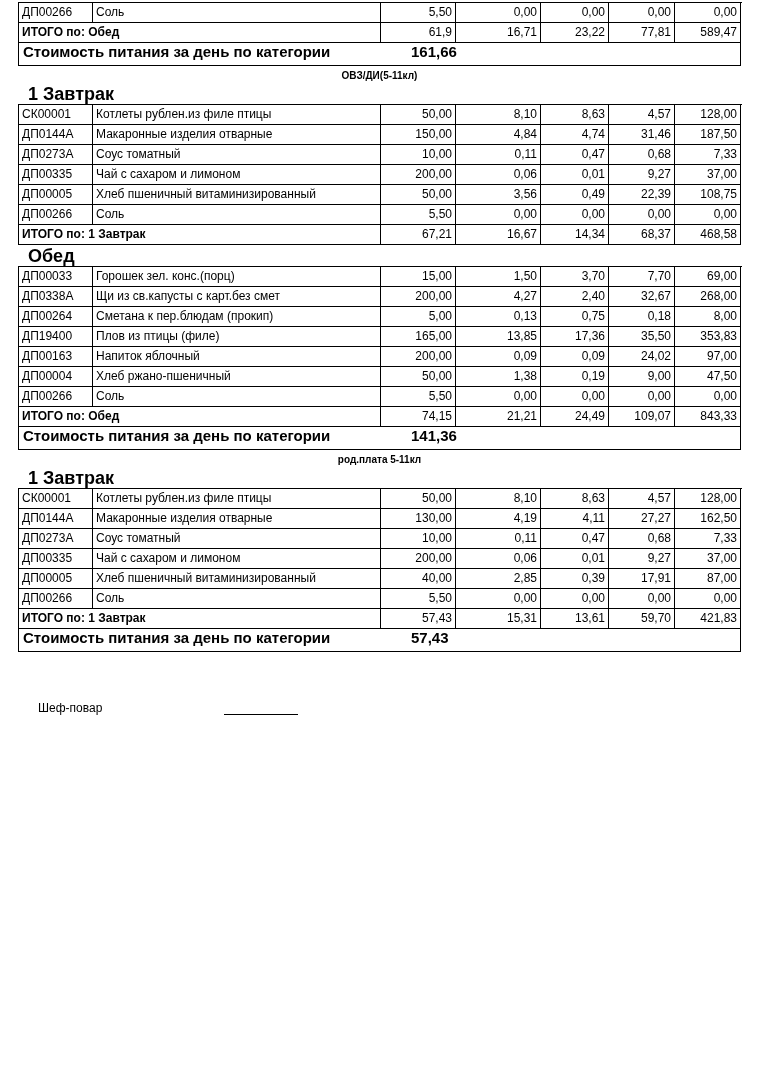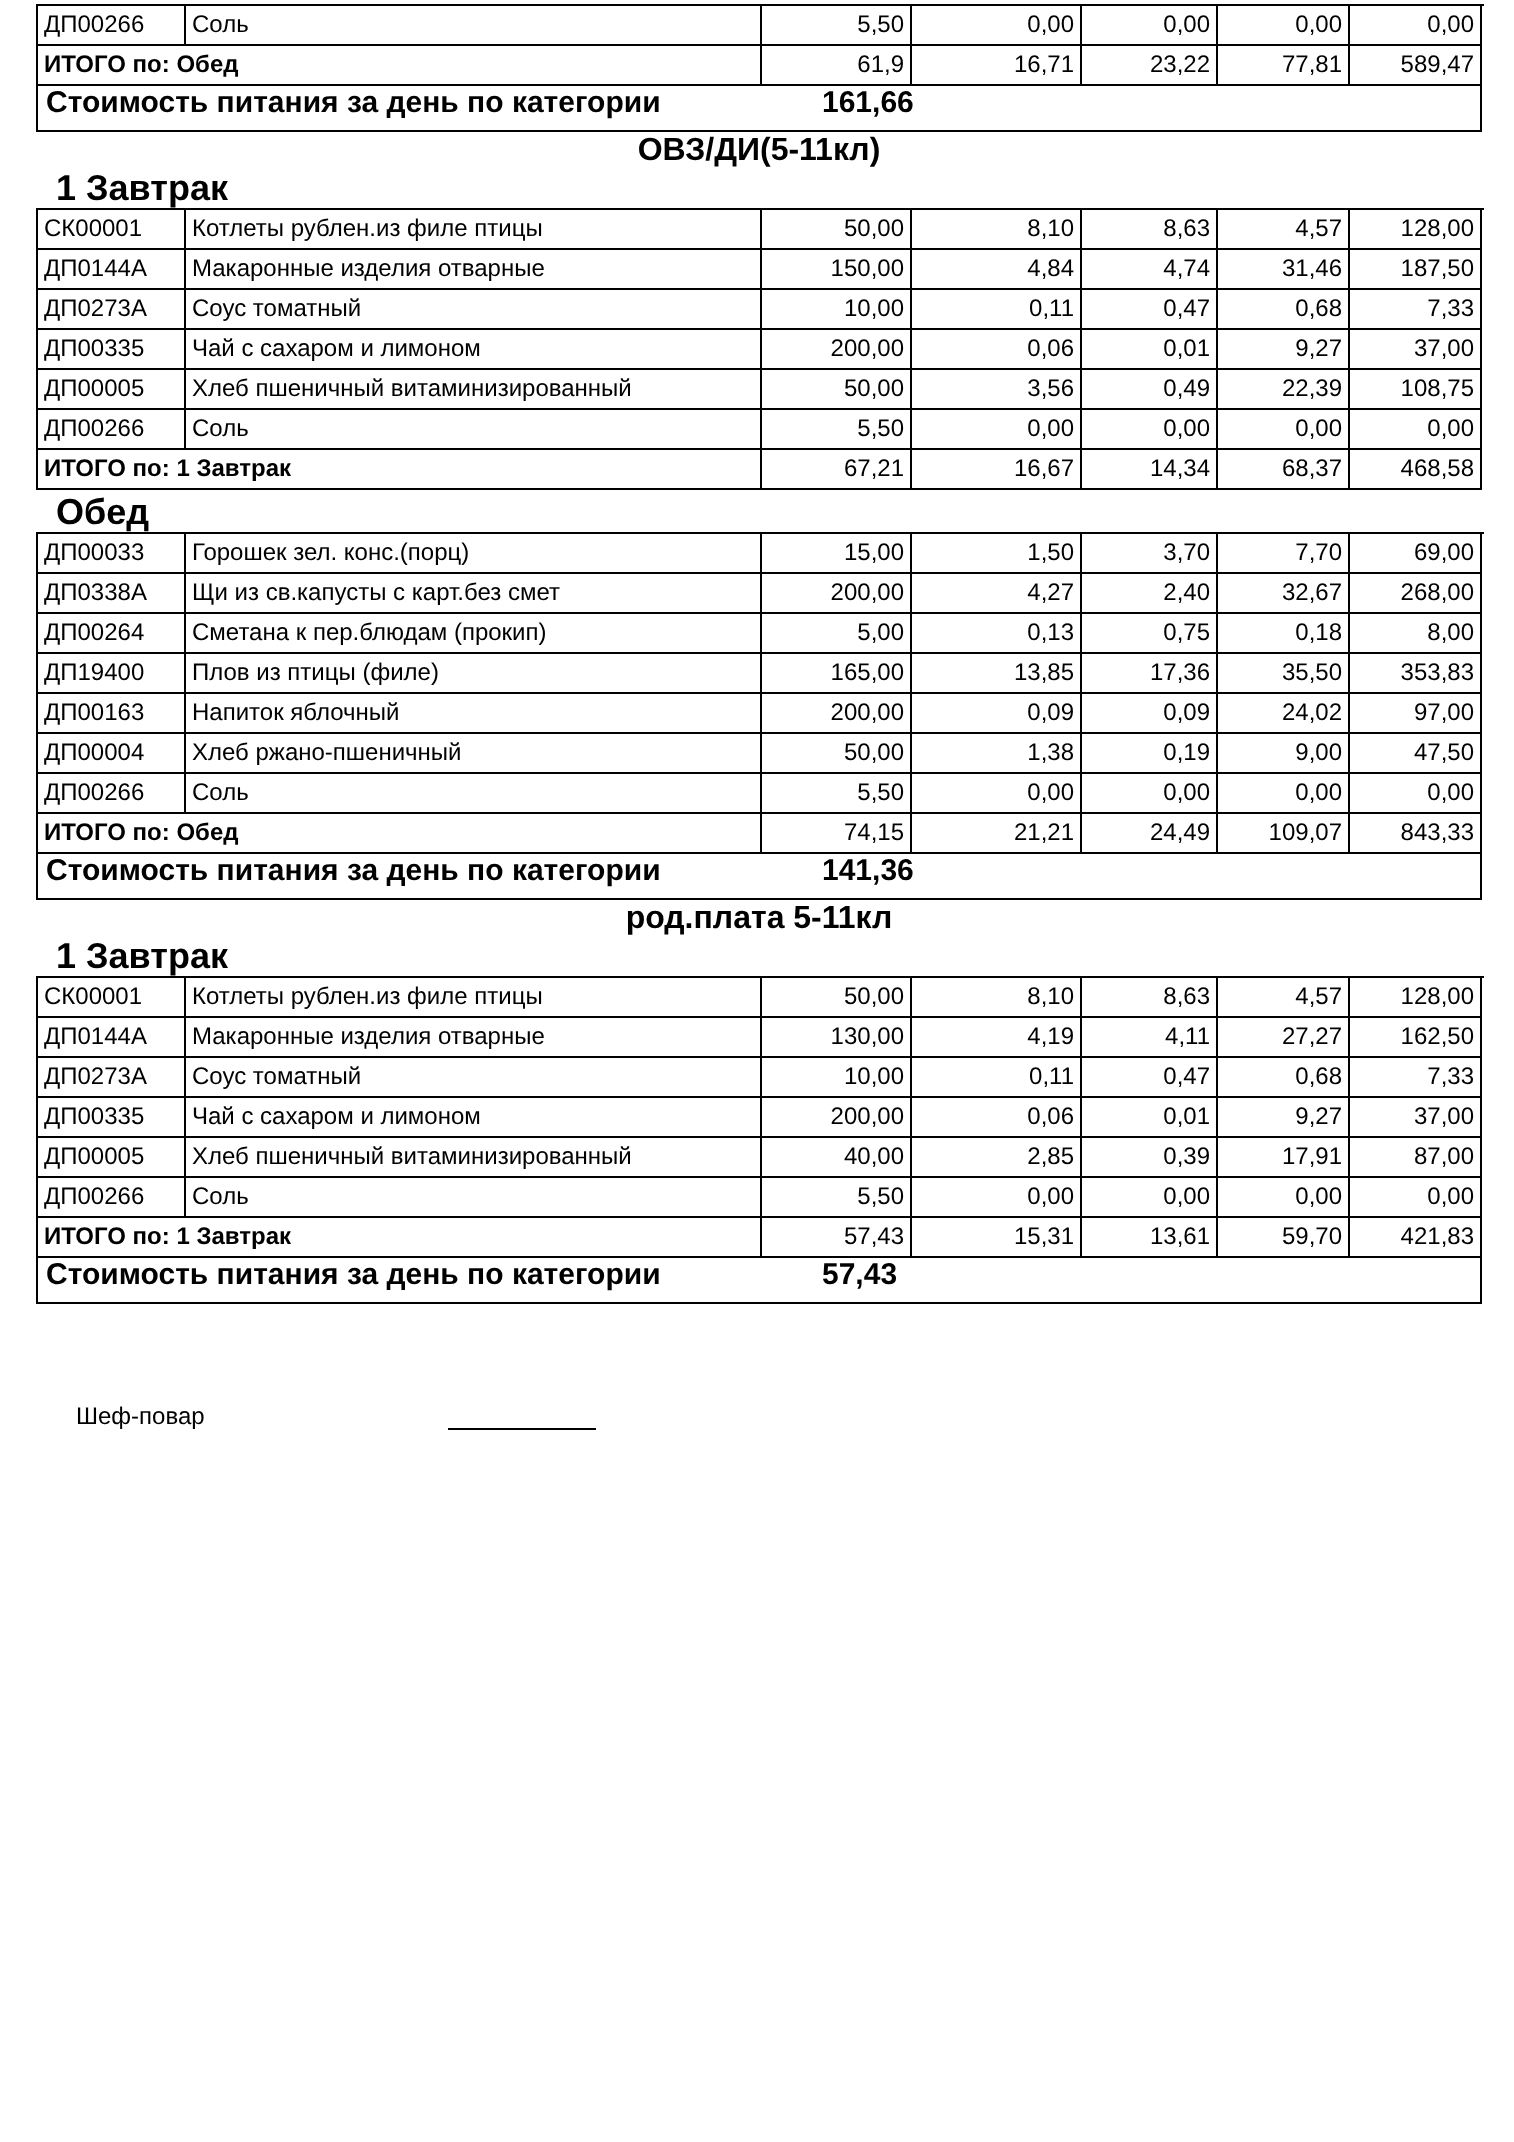--- a/index.html
+++ b/index.html
@@ -41,21 +41,21 @@
     display:flex;
     align-items:flex-start;
     flex:none;
   }
   .daycost-label { font-weight:bold; font-size:15px; padding-left:4px; width:368px; flex:none; white-space:nowrap; }
   .daycost-value { font-weight:bold; font-size:15px; padding-left:20px; white-space:nowrap; }
   .section-title {
     width:723px;
     text-align:center;
     font-weight:bold;
-    font-size:16px;
+    font-size:10px;
     line-height:15px;
     padding-top:2px;
   }
   .meal-title {
     font-weight:bold;
     font-size:18px;
     line-height:15px;
     padding:4px 0 2px 10px;
   }
   .footer { margin-top:48px; padding-left:20px; display:flex; align-items:flex-end; font-size:12px; }

